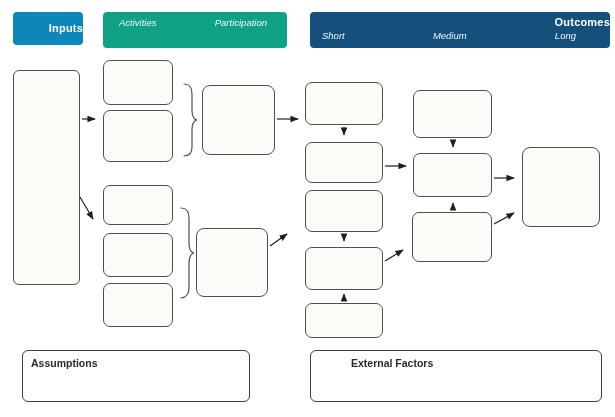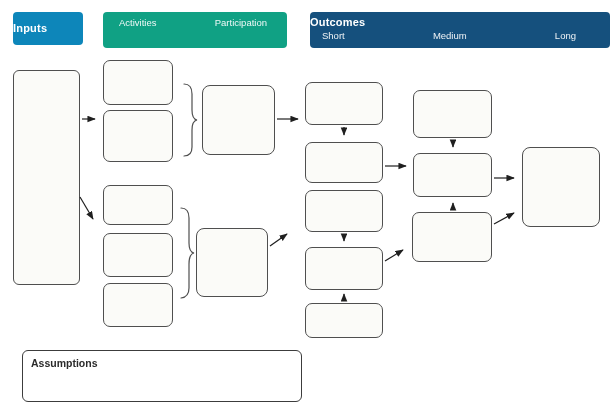--- a/index.html
+++ b/index.html
@@ -1,27 +1,27 @@
 <!DOCTYPE html>
 <html style="--c-inputs: #0d86ba; --c-outputs: #10a184; --c-outcomes: #15507d; --c-border: #4f4f4f; --c-fill: #fbfbf8; --c-arrow: #1f1f1f; --c-label: #2a2a2a;"><head>
 <meta charset="utf-8">
 <style>
   html,body{margin:0;padding:0;background:#fff;}
   .canvas{
     position:relative;width:615px;height:417px;background:#fff;overflow:hidden;
     font-family:"Liberation Sans",sans-serif;
   }
   
-  .hdr{position:absolute;border-radius:4px;color:#fff;text-align:left;box-sizing:border-box;}
+  .hdr{position:absolute;border-radius:4px;color:#fff;text-align:right;box-sizing:border-box;}
   .hdr-inputs{left:13px;top:12px;width:70px;height:33px;background:var(--c-inputs,#0d86ba);}
   .hdr-inputs .t{line-height:33px;}
   .hdr-ouputs{left:103px;top:12px;width:184px;height:36px;background:var(--c-outputs,#10a184);padding-top:4px;}
   .hdr-outcomes{left:310px;top:12px;width:300px;height:36px;background:var(--c-outcomes,#15507d);padding-top:4px;}
   .t{font-weight:bold;font-size:11px;display:block;line-height:13px;letter-spacing:.2px;}
-  .subrow{display:flex;justify-content:space-between;font-size:9.5px;margin-top:1px;color:rgba(255,255,255,.93);}
+  .subrow{display:flex;justify-content:space-between;font-size:9.5px;margin-top:1px;color:rgba(255,255,255,.93);font-style:italic;}
   .subrow-ouputs{padding:0 20px 0 16px;}
   .subrow-outcomes{padding:0 34px 0 12px;}
   
   .bx{position:absolute;box-sizing:border-box;background:var(--c-fill,#fbfbf8);
       border:1.5px solid var(--c-border,#4f4f4f);border-radius:7px;}
   .bx-inputs  {left:13px; top:70px; width:67px; height:215px;border-radius:6px;}
   .bx-a1{left:103px;top:60px; width:70px;height:45px;}
   .bx-a2{left:103px;top:110px;width:70px;height:52px;}
   .bx-a3{left:103px;top:185px;width:70px;height:40px;}
   .bx-a4{left:103px;top:233px;width:70px;height:44px;}
@@ -34,21 +34,21 @@
   .bx-s4{left:305px;top:247px;width:78px;height:43px;}
   .bx-s5{left:305px;top:303px;width:78px;height:35px;}
   .bx-m1{left:413px;top:90px; width:79px;height:48px;}
   .bx-m2{left:413px;top:153px;width:79px;height:44px;}
   .bx-m3{left:412px;top:212px;width:80px;height:50px;}
   .bx-l1{left:522px;top:147px;width:78px;height:80px;border-radius:8px;}
   
   .foot{position:absolute;top:350px;height:52px;box-sizing:border-box;background:#fff;
         border:1.5px solid #3c3c3c;border-radius:6px;font-size:10.5px;font-weight:bold;
         color:var(--c-label,#2a2a2a);}
-  .foot-assumptions{left:22px;width:280px;padding:6px 12px 0 8px;}
+  .foot-assumptions{left:22px;width:228px;padding:6px 12px 0 8px;}
   .foot-external{left:310px;width:292px;padding:6px 0 0 40px;}
   
   .overlay{position:absolute;left:0;top:0;width:615px;height:417px;pointer-events:none;}
   .arrow{stroke:var(--c-arrow,#1f1f1f);stroke-width:1.2;fill:none;}
   .ah{fill:var(--c-arrow,#1f1f1f);}
   .brace{stroke:var(--c-border,#4f4f4f);stroke-width:1.2;fill:none;stroke-linecap:round;}
 </style>
 </head>
 <body>
 
@@ -93,20 +93,23 @@
 
   <div class="bx bx-m1"></div>
   <div class="bx bx-m2"></div>
   <div class="bx bx-m3"></div>
 
   <div class="bx bx-l1"></div>
 
   <div class="foot foot-assumptions">
     <span>Assumptions</span>
   </div>
+  <div class="foot foot-external">
+    <span>External Factors</span>
+  </div>
 
   <svg class="overlay" viewBox="0 0 615 417">
     <defs>
       <marker id="ah" markerWidth="8" markerHeight="7" refX="6.3" refY="2.75" orient="auto">
         <path class="ah" d="M0,0 L7,2.75 L0,5.5 z"></path>
       </marker>
     </defs>
 
     <line class="arrow" x1="82" y1="119" x2="95" y2="119" marker-end="url(#ah)"></line>
     <line class="arrow" x1="80" y1="197" x2="93" y2="219" marker-end="url(#ah)"></line>

